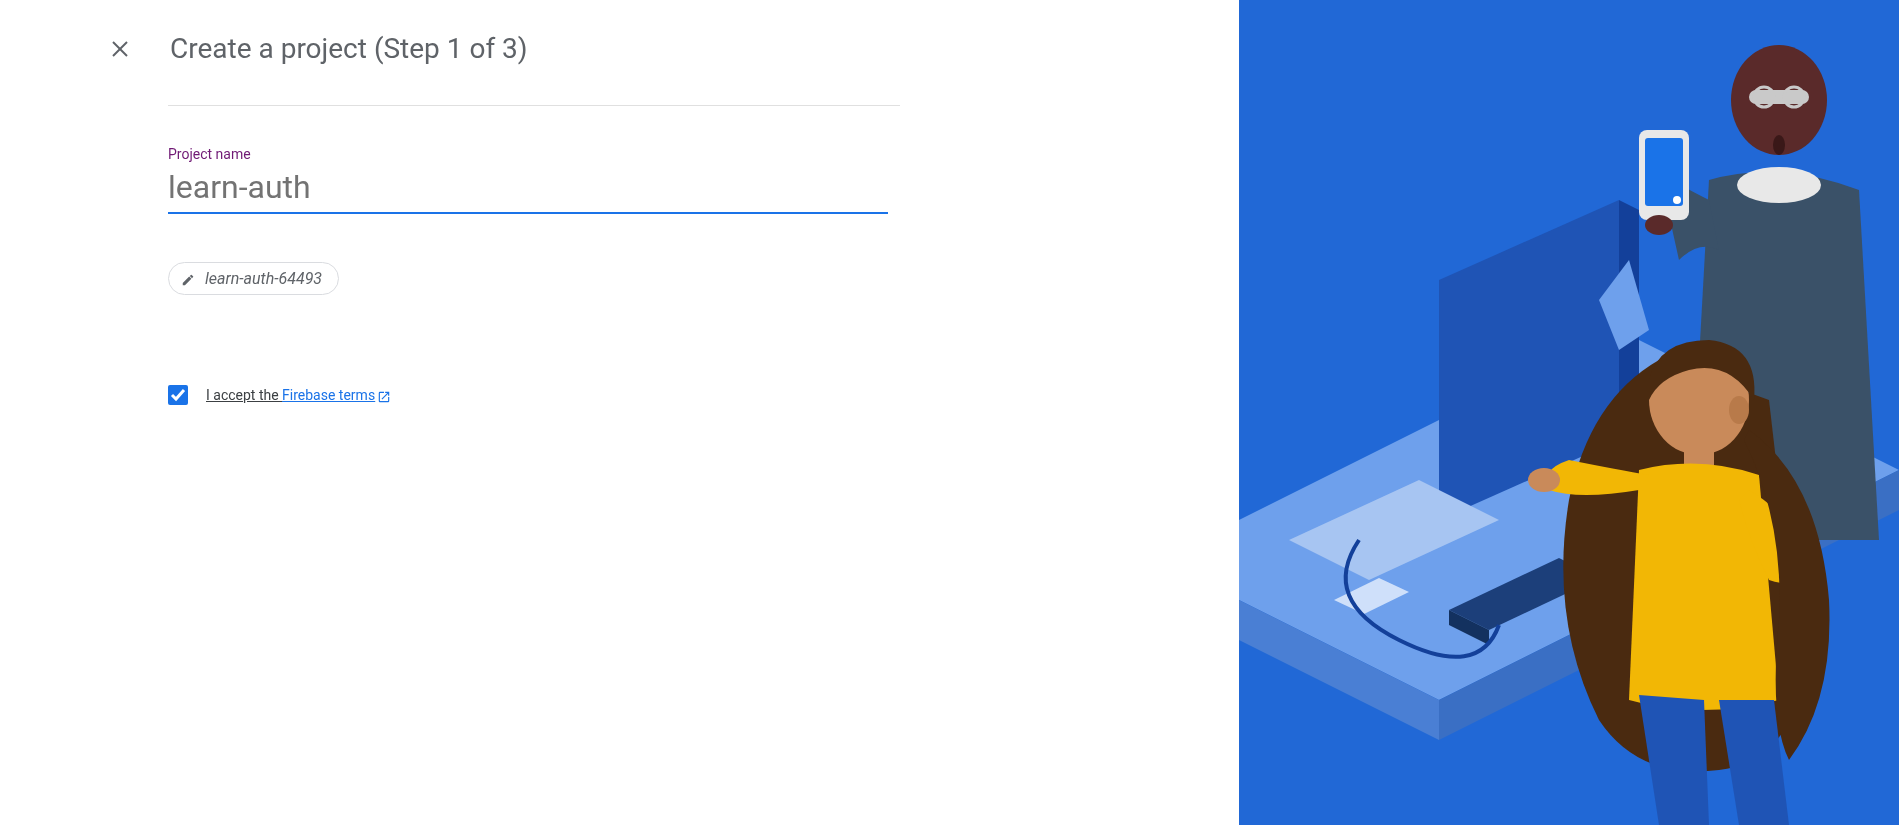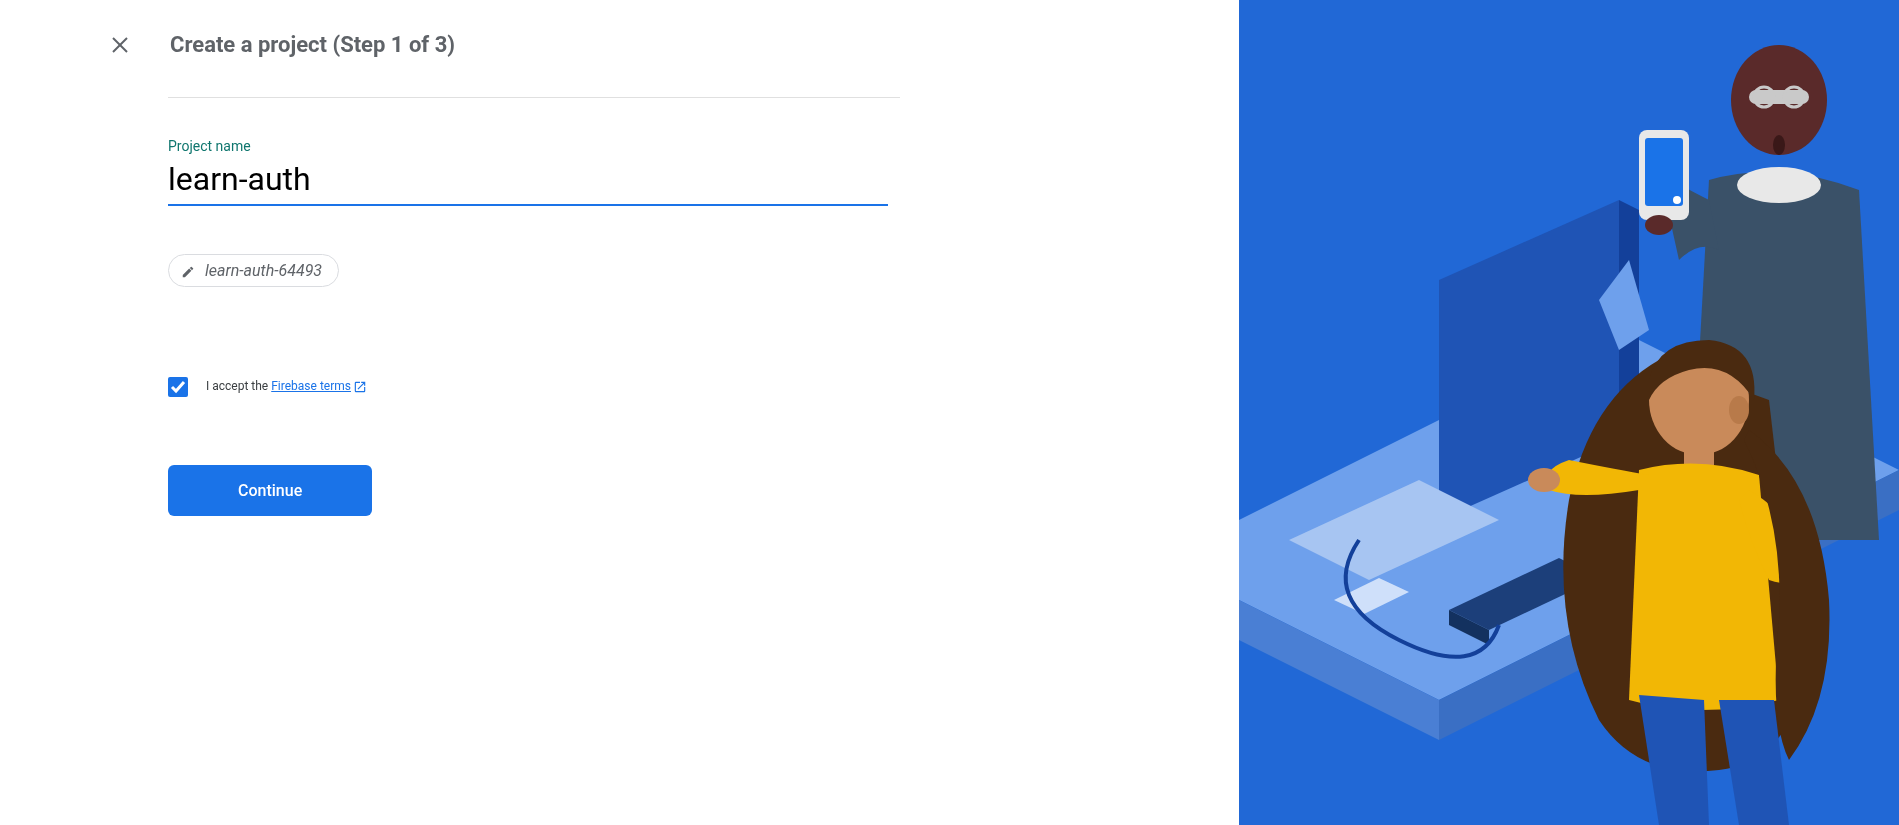--- a/index.html
+++ b/index.html
@@ -36,23 +36,23 @@
       cursor: pointer;
       position: relative;
     }
     .close-icon svg {
       width: 20px;
       height: 20px;
       stroke: #5f6368;
       stroke-width: 2;
     }
     .page-title {
-      font-size: 22px;
+      font-size: 28px;
       color: #5f6368;
-      font-weight: 700;
+      font-weight: 400;
     }
     .content {
       padding-left: 168px;
       max-width: 900px;
     }
     .divider {
       border: none;
       border-top: 1px solid #e0e0e0;
       margin-bottom: 18px;
     }
@@ -77,26 +77,26 @@
       text-align: center;
       line-height: 16px;
       color: #5f6368;
       cursor: pointer;
     }
     .field-section {
       margin-top: 40px;
     }
     .field-label {
       font-size: 14px;
-      color: #0f766e;
+      color: #701a75;
       margin-bottom: 4px;
     }
     .project-input {
       font-size: 32px;
-      color: #000000;
+      color: #737373;
       border: none;
       border-bottom: 2px solid #1a73e8;
       outline: none;
       width: 720px;
       padding: 2px 0 6px 0;
       font-family: inherit;
       background: transparent;
     }
     .chip {
       display: inline-flex;
@@ -160,24 +160,25 @@
       position: absolute;
       top: 2px;
       left: 2px;
       width: 16px;
       height: 16px;
       stroke: #fff;
       stroke-width: 3;
       fill: none;
     }
     .checkbox-label {
-      font-size: 12px;
+      font-size: 14px;
       color: #3c4043;
       line-height: 1.5;
       max-width: 650px;
+      text-decoration: underline;
     }
     .link {
       color: #1a73e8;
       text-decoration: underline;
       cursor: pointer;
     }
     .external-icon {
       display: inline-block;
       width: 14px;
       height: 14px;
@@ -253,21 +254,20 @@
           </div>
           <div class="checkbox-label">
             <span>I accept the </span><span class="link"><span>Firebase terms</span><span class="external-icon"><svg viewBox="0 0 24 24">
                     <path d="M14 3v2h3.59L7.76 14.83l1.41 1.41L19 6.41V10h2V3h-7zM19 19H5V5h7V3H5a2 2 0 0 0-2 2v14a2 2 0 0 0 2 2h14a2 2 0 0 0 2-2v-7h-2v7z"></path>
                   </svg></span></span>
           </div>
         </div>
 
       </div>
 
-      <button class="continue-btn">Continue</button>
     </div>
   </div>
 
   <div class="illustration">
     <svg viewBox="0 0 660 825" width="660" height="825">
 
       <rect width="660" height="825" fill="#2168d6"></rect>
 
       <polygon points="-80,560 380,330 660,470 200,700" fill="#6ea0ec"></polygon>
       <polygon points="-80,560 200,700 200,740 -80,600" fill="#4a7fd4"></polygon>

